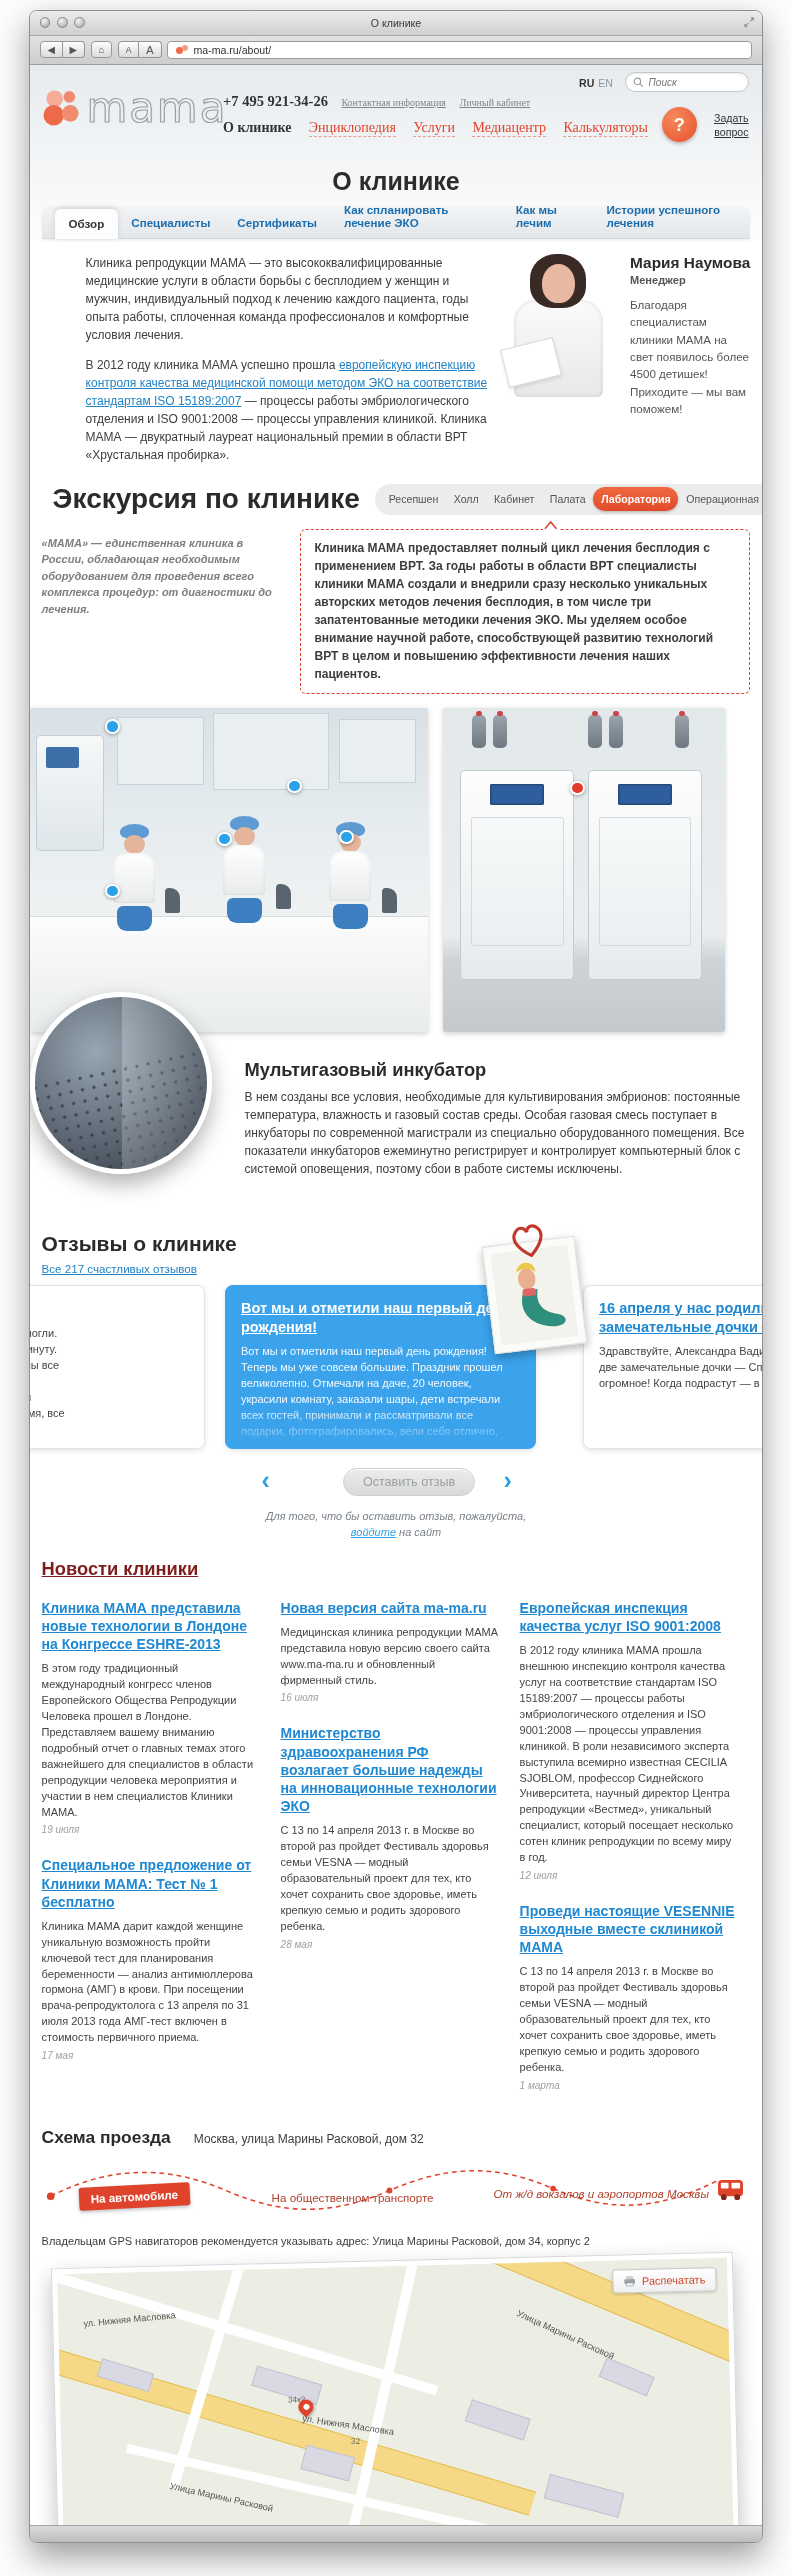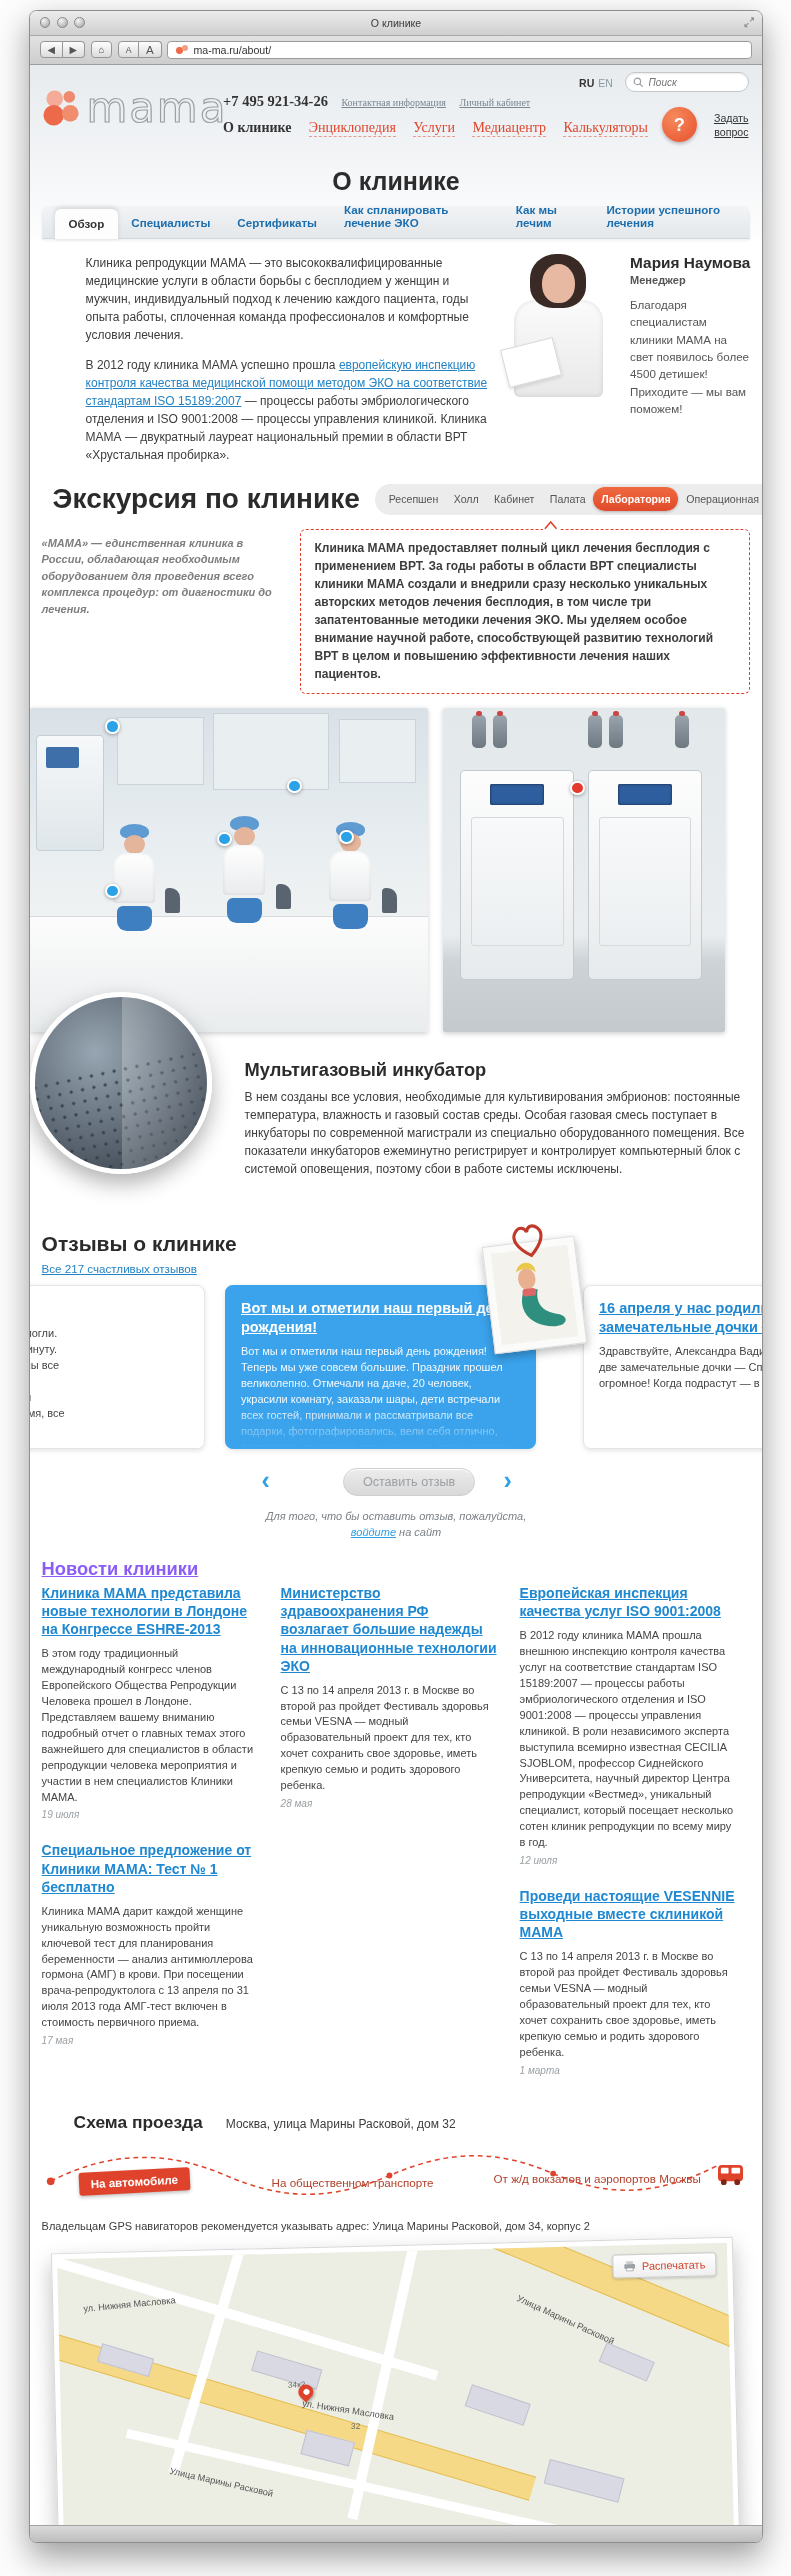--- a/index.html
+++ b/index.html
@@ -146,39 +146,39 @@
   .controls { position:relative; height:41px; margin-top:9.7px; }
   .arrow { position:absolute; top:1.9px; font-size:25px; font-weight:bold; color:#2ba2e8; cursor:pointer; line-height:25px; }
   .arrow.left { left:220px; } .arrow.right { left:462px; }
   .leave-btn { position:absolute; left:301px; top:1.9px; background:linear-gradient(#ececec,#d9d9d9); color:#9aa0a4;
                font-size:12.6px; padding:5.8px 19.3px; border-radius:14.5px; border:1px solid #cfcfcf; box-shadow:inset 0 1px 0 #fff; }
   .login-note { text-align:center; font-size:11px; font-style:italic; color:#7b8288; line-height:1.5; }
   .login-note a { color:#2ba2e8; text-decoration:underline; font-style:italic; }
 
   
   .news { margin-top:17.4px; }
-  .news > h2 { font-size:18.3px; color:#8b5cf6; text-decoration:underline; margin-bottom:4px; font-weight:bold; }
+  .news > h2 { font-size:18.3px; color:#7f1d1d; text-decoration:underline; margin-bottom:19px; font-weight:bold; }
   .newscols { display:flex; gap:21px; }
   .newscol { width:218px; }
   .nitem { margin-bottom:21px; }
   .nitem .nt { font-size:14px; font-weight:bold; color:#1e88d2; text-decoration:underline; line-height:1.3; margin-bottom:7.7px; cursor:pointer; }
   .nitem .nx { font-size:11px; color:#444; line-height:1.45; }
   .nitem .nd { font-size:10px; font-style:italic; color:#9aa0a4; margin-top:3.9px; }
 
   
   .directions { margin-top:15.4px; }
-  .dir-head { display:flex; align-items:baseline; gap:23px;margin-left:32px; }
+  .dir-head { display:flex; align-items:baseline; gap:23px; }
   .dir-head h3 { font-size:17.4px; color:#2b2b2b; }
   .dir-addr { font-size:12px; color:#3d3d3d; }
   .transport { position:relative; height:81px; margin-top:3.9px; }
   .tr-path { position:absolute; left:0; top:0; }
   .badge-car { position:absolute; left:37px; top:33px; background:#e0432c; color:#fff; font-size:11.6px; font-weight:bold;
                padding:4.8px 11.6px; border-radius:2.9px; transform:rotate(-3deg); box-shadow:0 1.9px 3.9px rgba(0,0,0,.25); cursor:pointer; }
   .tr-label { position:absolute; font-size:11.6px; color:#b0402b; cursor:pointer; }
-  .tr-label.t2 { left:230px; top:39px; } .tr-label.t3 { left:452px; top:35px; }
+  .tr-label.t2 { left:230px; top:39px; } .tr-label.t3 { left:452px; top:35px;font-style:italic; }
   .tr-icon { position:absolute; right:5.8px; top:25px; }
   .gps-note { font-size:11px; color:#3d3d3d; margin:1.9px 0 13.5px; }
   .mapframe { position:relative; width:682px; height:344px; margin:0 auto; background:#fff; border:1px solid #d7d7d7;
               box-shadow:0 9.7px 21px rgba(0,0,0,.25); transform:rotate(-1.4deg); padding:4.8px; }
   .mapinner { position:relative; width:100%; height:100%; background:#ecEEe4; background:#eceee4; overflow:hidden; }
   .road { position:absolute; background:#f6d987; border-top:1px solid #e3bd55; border-bottom:1px solid #e3bd55; }
   .stree { position:absolute; background:#fff; }
   .bldg { position:absolute; background:#d9d9e3; border:1px solid #c2c2cf; }
   .maplabel { position:absolute; font-size:9.2px; color:#555; white-space:nowrap; }
   .bnum { position:absolute; font-size:8.2px; color:#666; }
@@ -437,20 +437,25 @@
               <div class="nx">В этом году традиционный международный конгресс членов Европейского Общества Репродукции Человека прошел в Лондоне. Представляем вашему вниманию подробный отчет о главных темах этого важнейшего для специалистов в области репродукции человека мероприятия и участии в нем специалистов Клиники МАМА.</div>
               <div class="nd">19 июля</div>
             </div>
             <div class="nitem">
               <div class="nt">Специальное предложение от Клиники МАМА: Тест № 1 бесплатно</div>
               <div class="nx">Клиника МАМА дарит каждой женщине уникальную возможность пройти ключевой тест для планирования беременности — анализ антимюллерова гормона (АМГ) в крови. При посещении врача-репродуктолога с 13 апреля по 31 июля 2013 года АМГ-тест включен в стоимость первичного приема.</div>
               <div class="nd">17 мая</div>
             </div>
           </div>
           <div class="newscol">
+            <div class="nitem">
+              <div class="nt">Новая версия сайта ma-ma.ru</div>
+              <div class="nx">Медицинская клиника репродукции МАМА представила новую версию своего сайта www.ma-ma.ru и обновленный фирменный стиль.</div>
+              <div class="nd">16 июля</div>
+            </div>
             <div class="nitem">
               <div class="nt">Министерство здравоохранения РФ возлагает большие надежды на инновационные технологии ЭКО</div>
               <div class="nx">С 13 по 14 апреля 2013 г. в Москве во второй раз пройдет Фестиваль здоровья семьи VESNA — модный образовательный проект для тех, кто хочет сохранить свое здоровье, иметь крепкую семью и родить здорового ребенка.</div>
               <div class="nd">28 мая</div>
             </div>
           </div>
           <div class="newscol">
             <div class="nitem">
               <div class="nt">Европейская инспекция качества услуг ISO 9001:2008</div>
               <div class="nx">В 2012 году клиника МАМА прошла внешнюю инспекцию контроля качества услуг на соответствие стандартам ISO 15189:2007 — процессы работы эмбриологического отделения и ISO 9001:2008 — процессы управления клиникой. В роли независимого эксперта выступила всемирно известная CECILIA SJOBLOM, профессор Сиднейского Университета, научный директор Центра репродукции «Вестмед», уникальный специалист, который посещает несколько сотен клиник репродукции по всему миру в год.</div>

